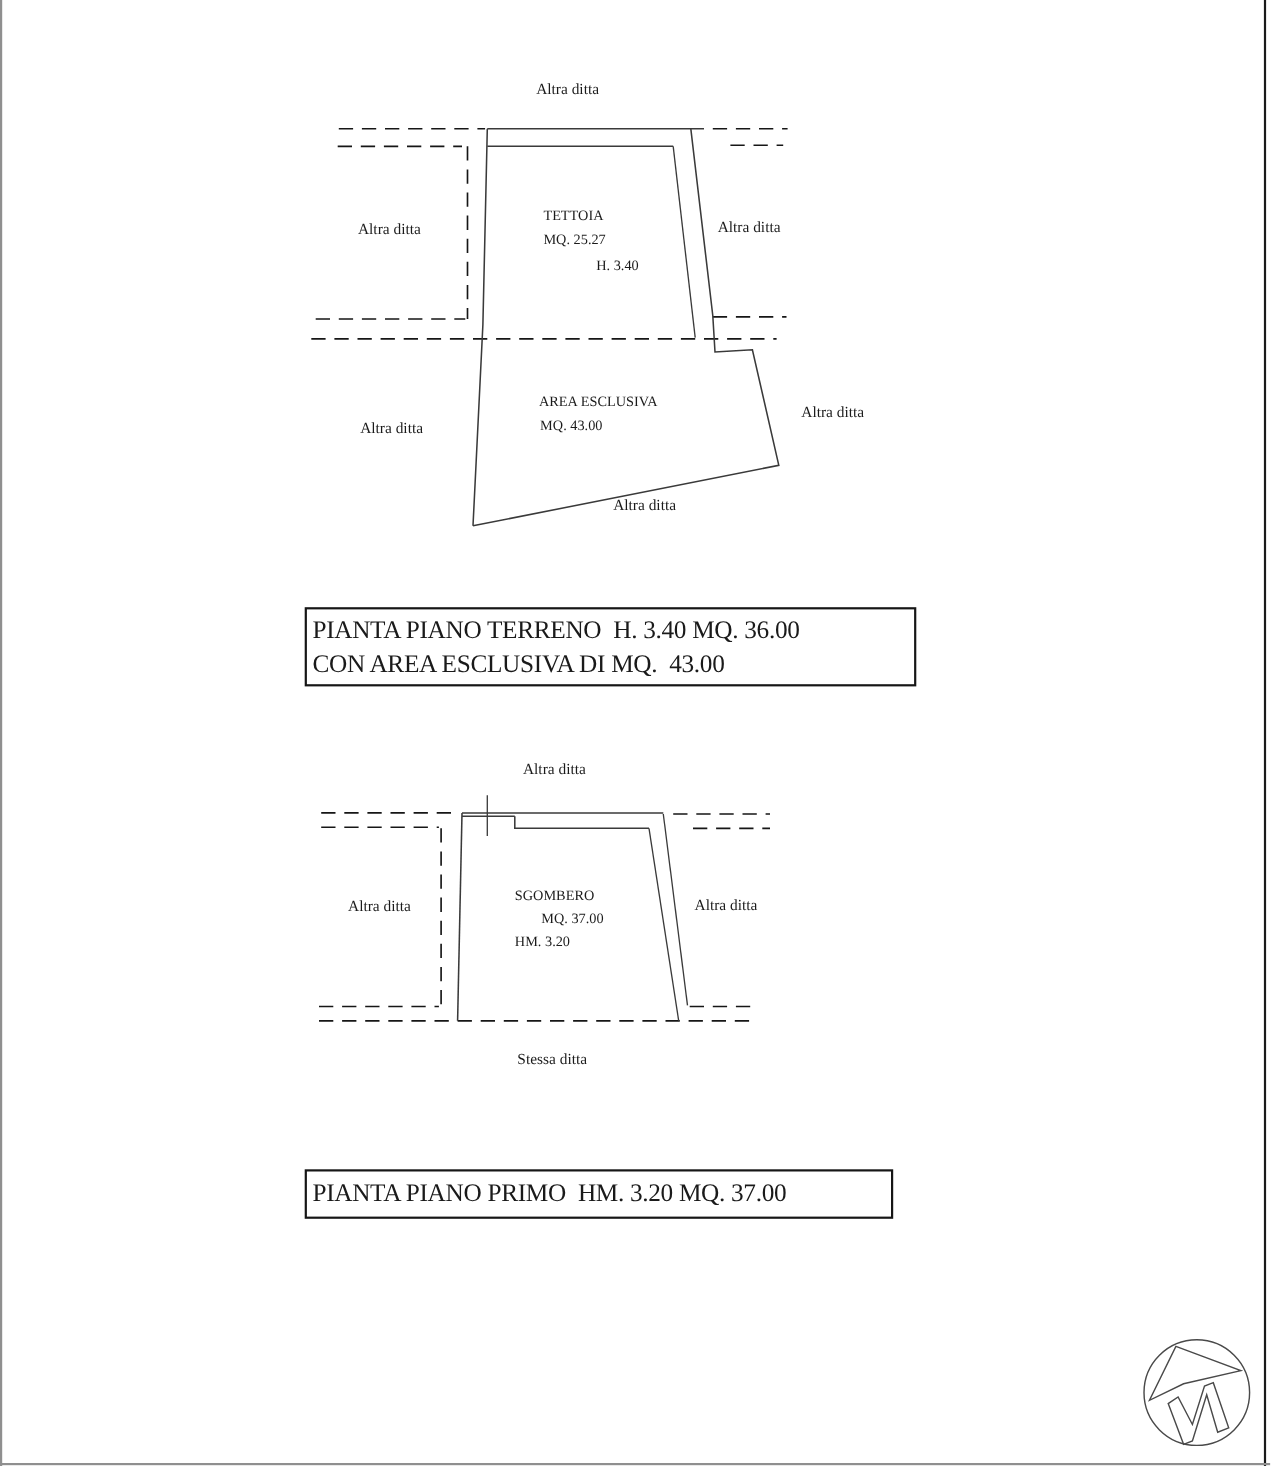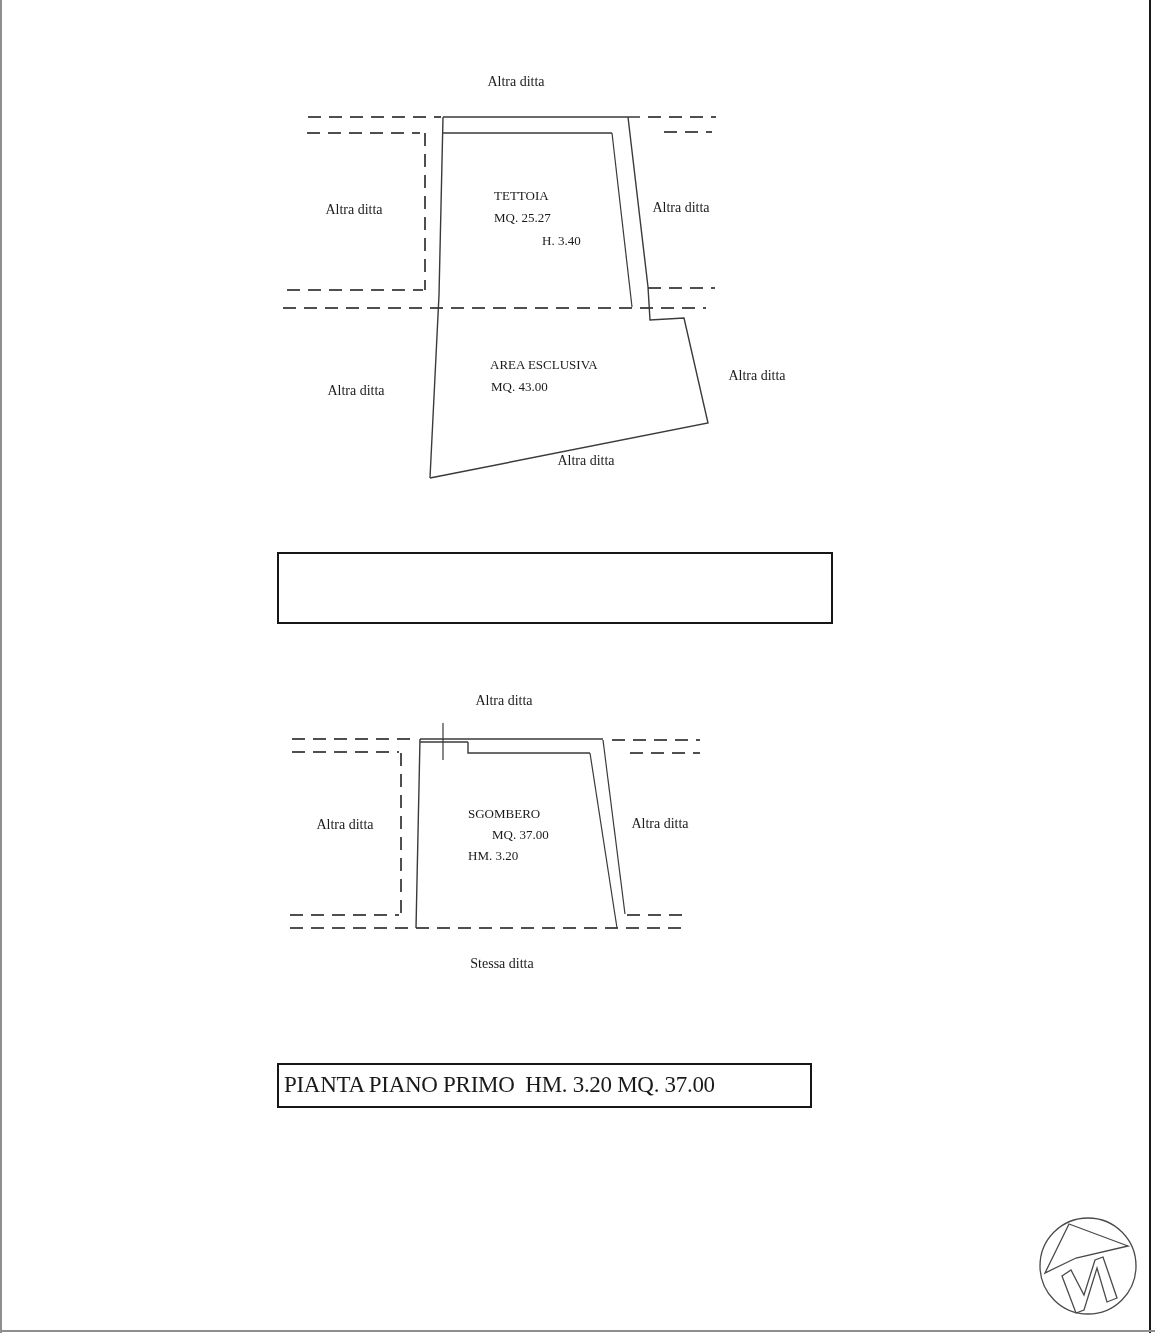--- a/index.html
+++ b/index.html
@@ -100,20 +100,22 @@
   <div class="room" style="left:494px; top:233px;margin-left:48px;">H. 3.40</div>
 
   <div class="room" style="left:490px; top:357px;">AREA ESCLUSIVA</div>
   <div class="room" style="left:491px; top:379px;">MQ. 43.00</div>
 
   <div class="lbl ctr" style="left:356px; top:383px;">Altra ditta</div>
   <div class="lbl ctr" style="left:757px; top:368px;">Altra ditta</div>
   <div class="lbl ctr" style="left:586px; top:453px;">Altra ditta</div>
 
   <div class="caption-box" id="caption-box-1">
+    <div class="cap">PIANTA PIANO TERRENO  H. 3.40 MQ. 36.00</div>
+    <div class="cap">CON AREA ESCLUSIVA DI MQ.  43.00</div>
   </div>
 
   <div class="lbl ctr" style="left:504px; top:693px;">Altra ditta</div>
   <div class="lbl ctr" style="left:345px; top:817px;">Altra ditta</div>
   <div class="lbl ctr" style="left:660px; top:816px;">Altra ditta</div>
 
   <div class="room" style="left:468px; top:806px;">SGOMBERO</div>
   <div class="room" style="left:468px; top:827px;margin-left:24px;">MQ. 37.00</div>
   <div class="room" style="left:468px; top:848px;">HM. 3.20</div>
 

